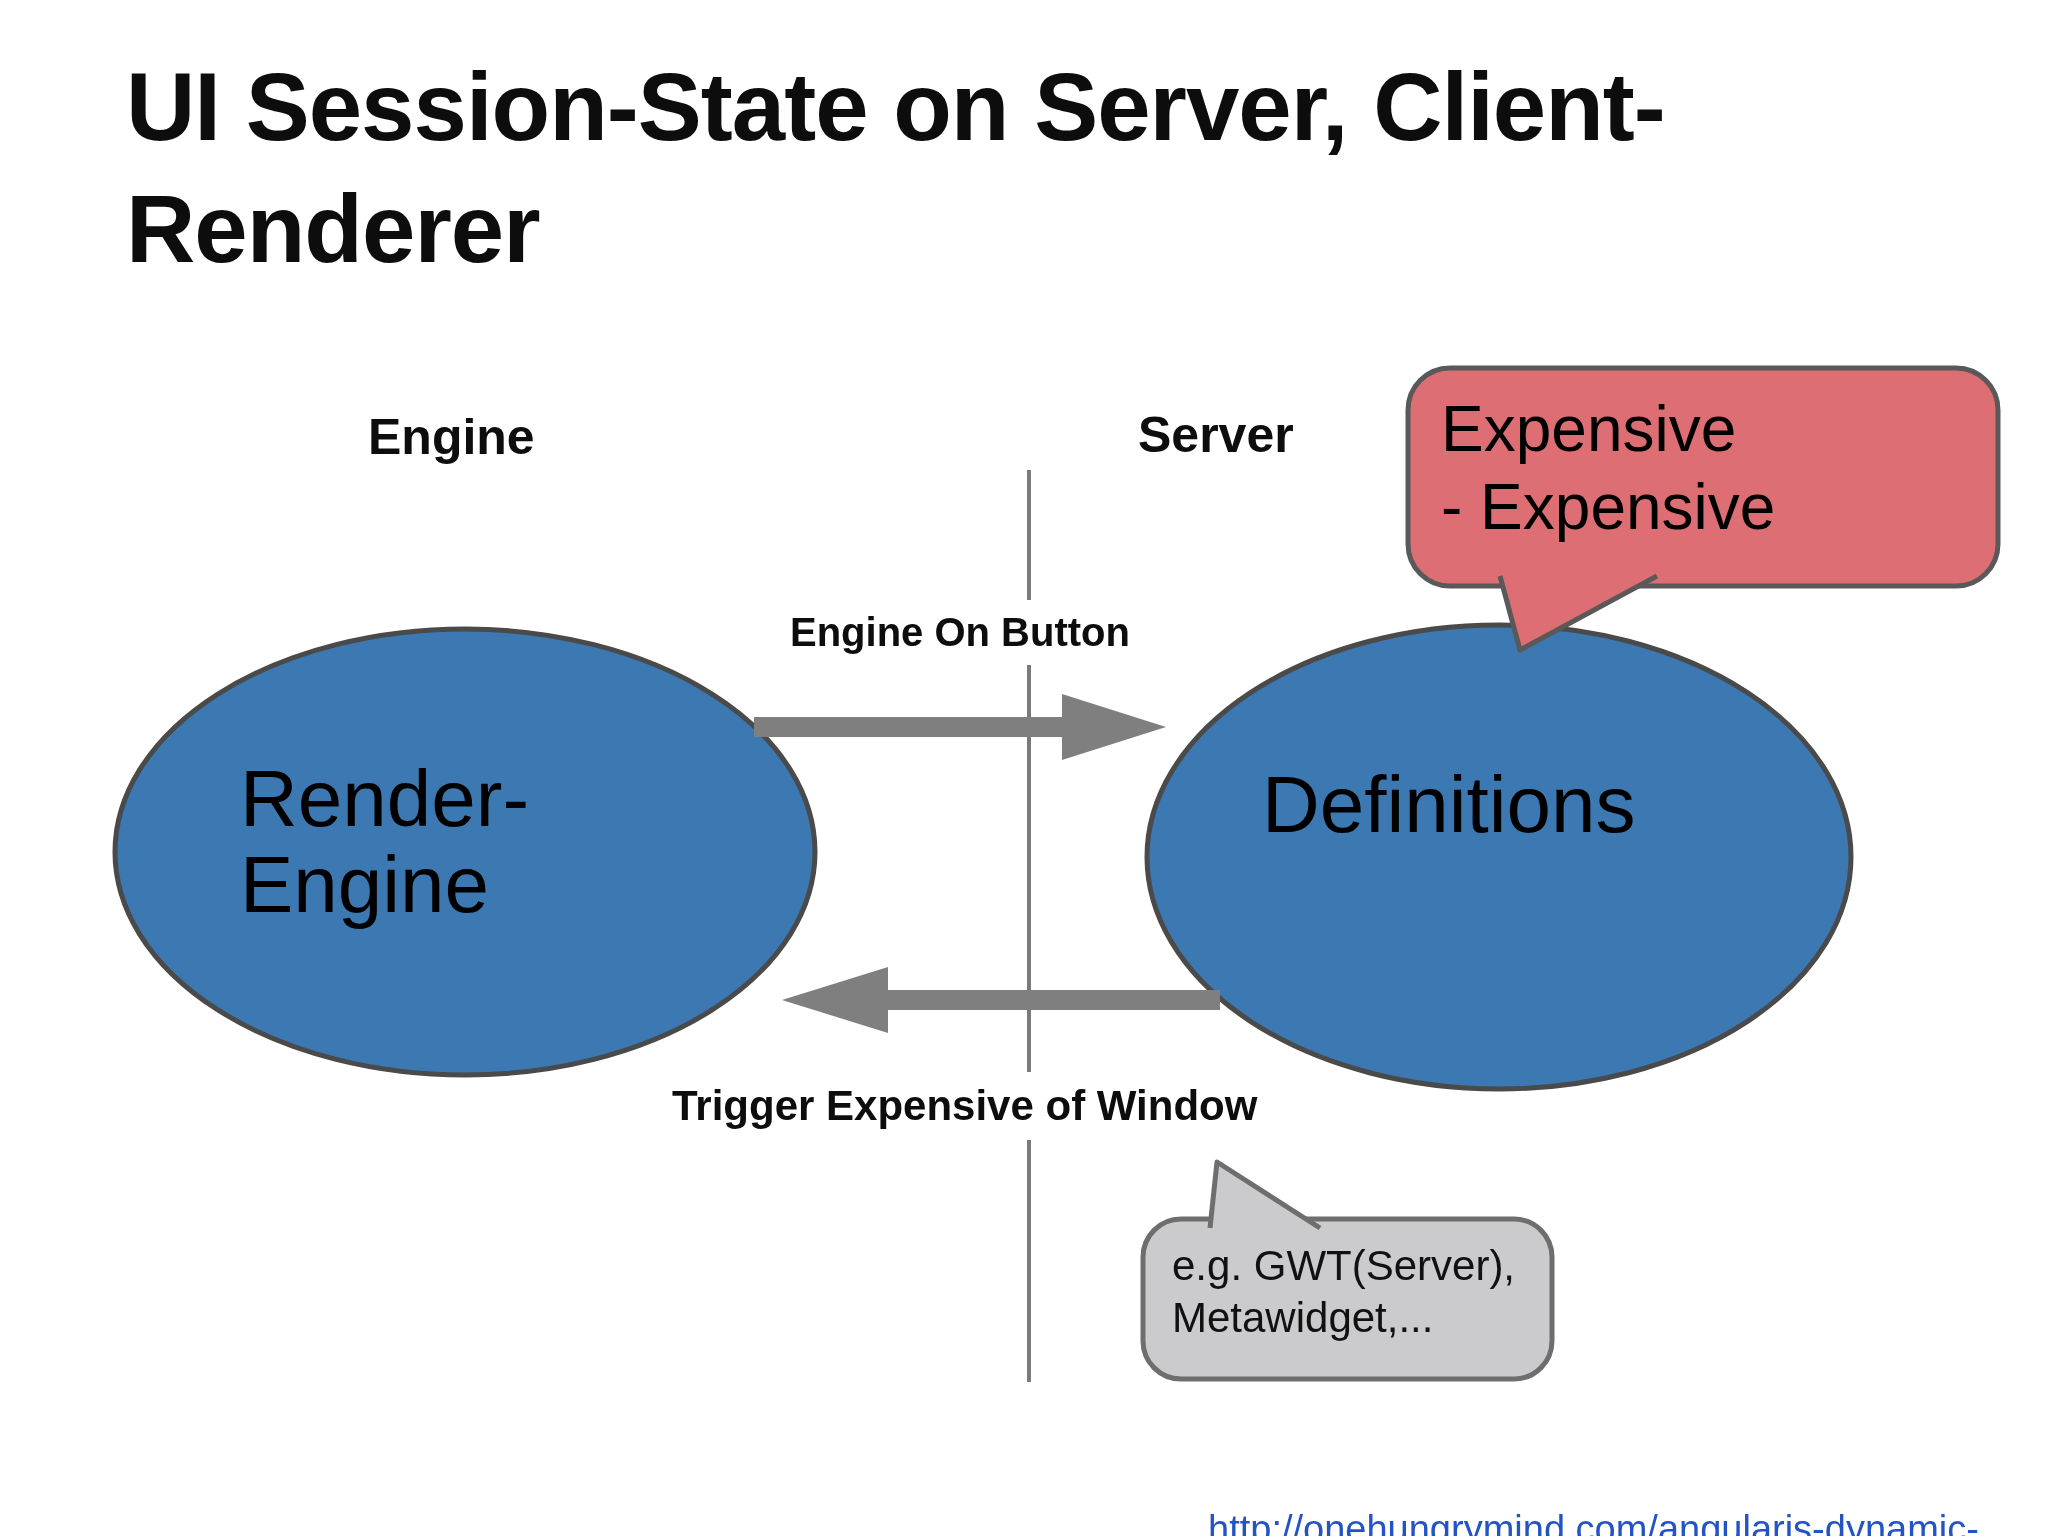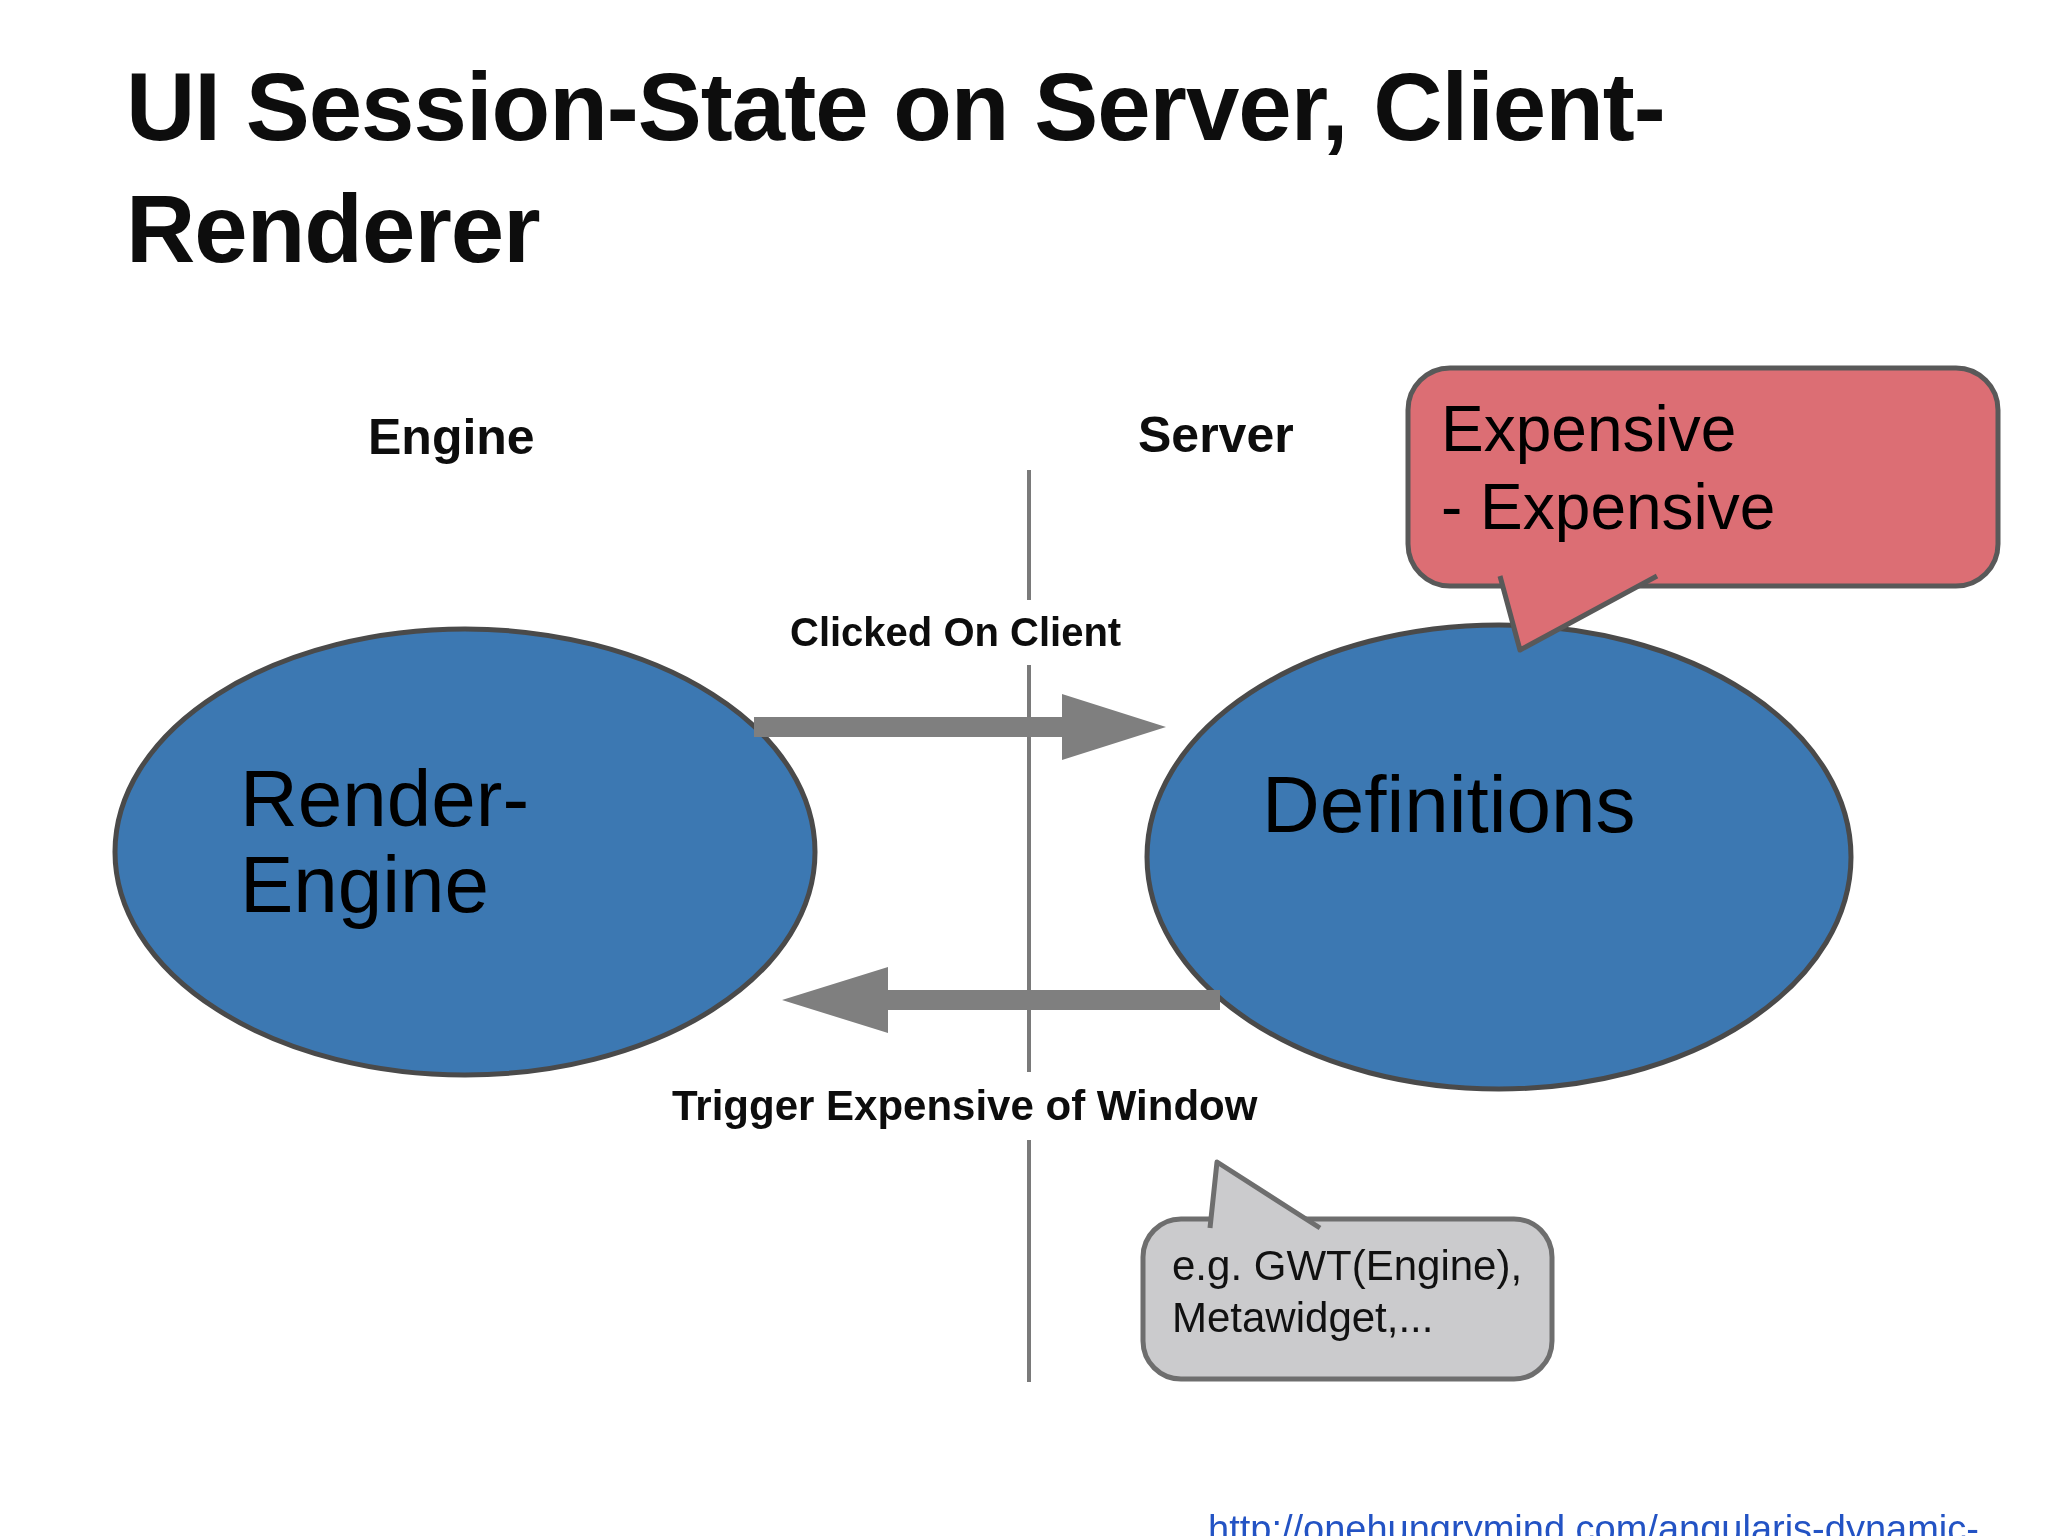--- a/index.html
+++ b/index.html
@@ -76,26 +76,26 @@
 
 <div class="abs ellipse-text render-engine-text">
   <div>Render-</div>
   <div>Engine</div>
 </div>
 
 <div class="abs ellipse-text view-state-text">
   <div>Definitions</div>
 </div>
 
-<div class="abs arrow-label clicked-label">Clicked On Client</div>
+<div class="abs arrow-label clicked-label">Engine On Button</div>
 <div class="abs arrow-label trigger-label">Trigger Expensive of Window</div>
 
 <div class="abs red-callout-text">
   <div>Expensive</div>
   <div>- Expensive</div>
 </div>
 
 <div class="abs gray-callout-text">
-  <div>e.g. GWT(Engine),</div>
+  <div>e.g. GWT(Server),</div>
   <div>Metawidget,...</div>
 </div>
 
 <a class="abs footer-link" href="#" style="color: rgb(35, 83, 196);">http://onehungrymind.com/angularjs-dynamic-</a>
 
 </body></html>

